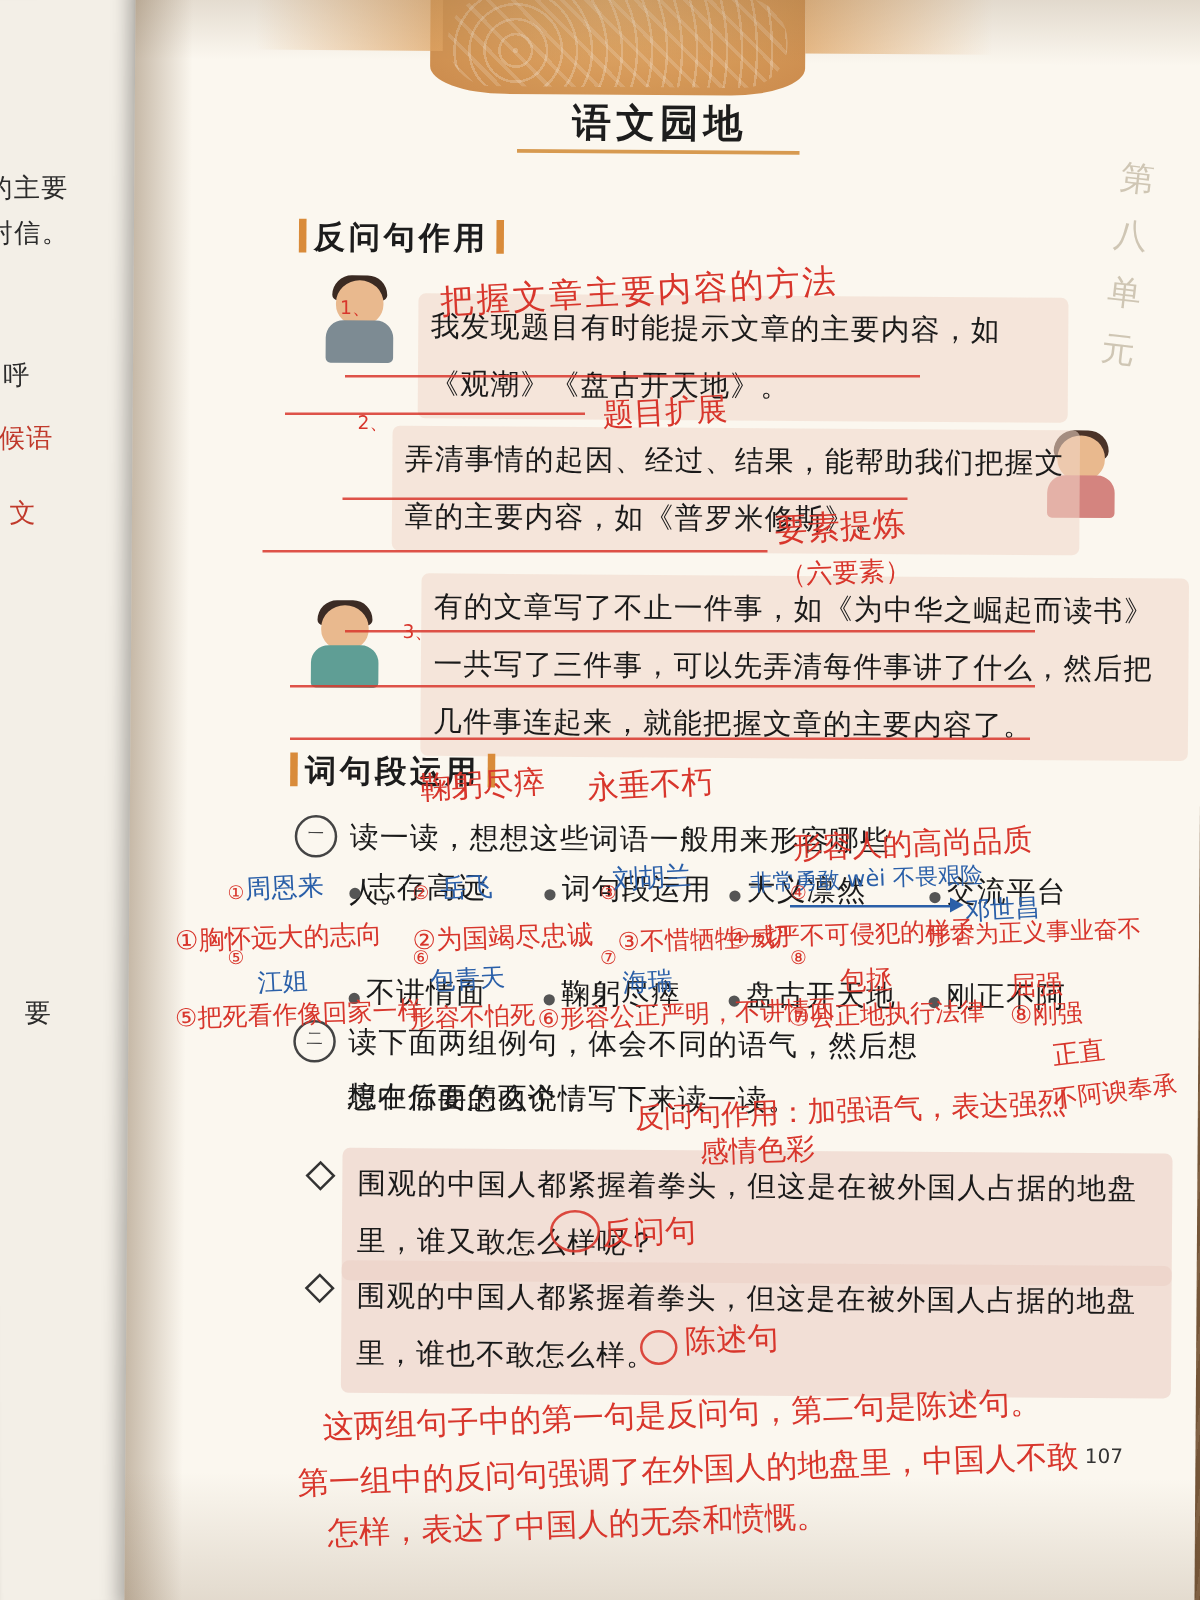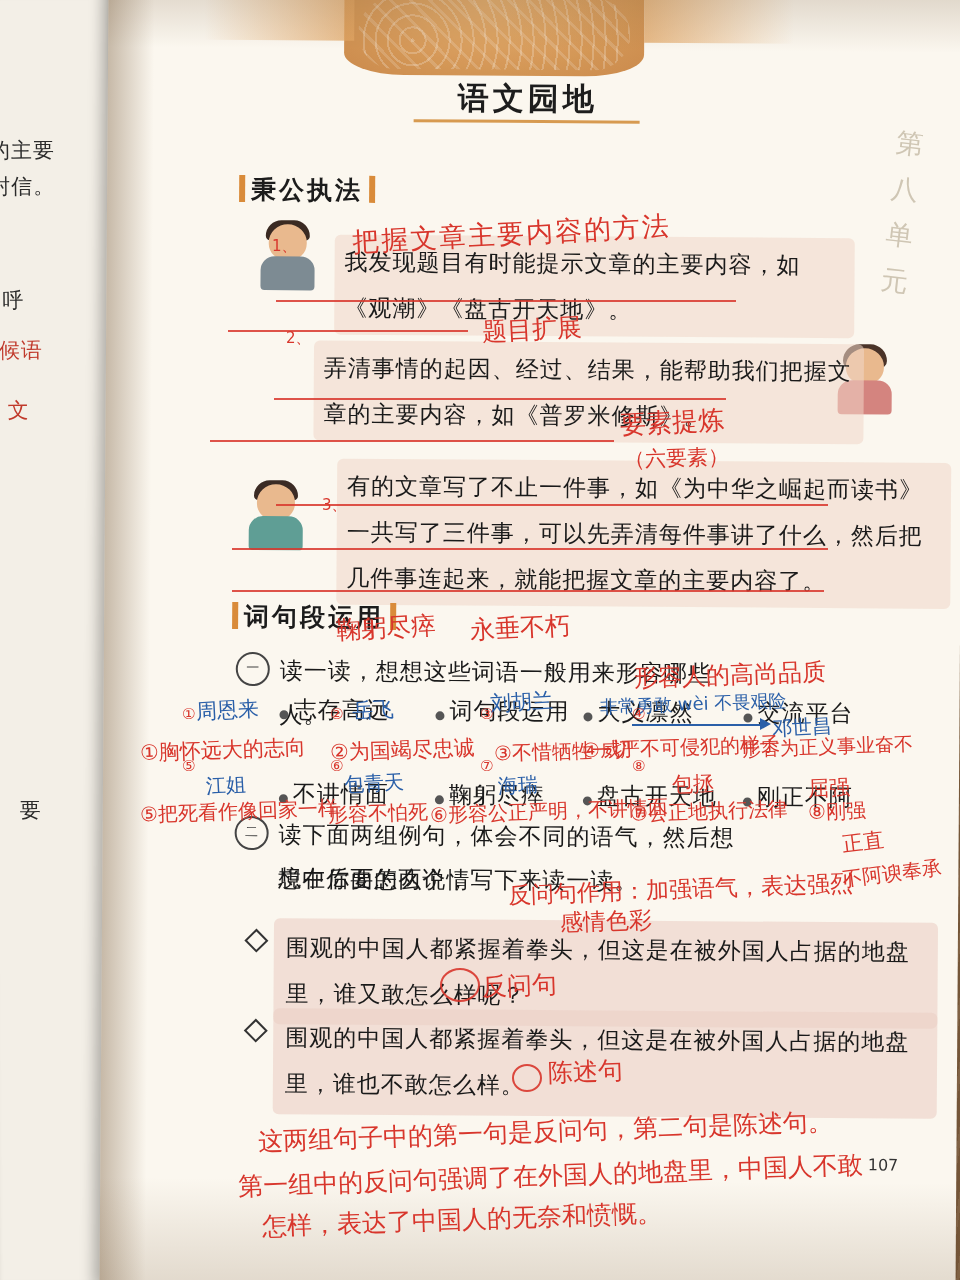--- a/index.html
+++ b/index.html
@@ -334,21 +334,21 @@
     <div class="ornament-fade-l"></div>
     <div class="ornament-fade-r"></div>
     <div class="page-shade-top"></div>
     <div class="page-shade-left"></div>
     <div class="page-shade-bottom"></div>
 
     <div class="doc-title">语文园地</div>
     <div class="title-rule"></div>
     <div class="unit-vertical">第八单元</div>
 
-    <div class="sec-head" id="sec-jiaoliu">秉公执法</div>
+    <div class="sec-head" id="sec-jiaoliu">反问句作用</div>
 
     <div class="avatar av1">
       <div class="av-hair"></div>
       <div class="av-head"></div>
       <div class="av-body"></div>
     </div>
     <div class="speech" id="speech1">我发现题目有时能提示文章的主要内容，如《观潮》《盘古开天地》。</div>
 
     <div class="avatar av2">
       <div class="av-hair"></div>

